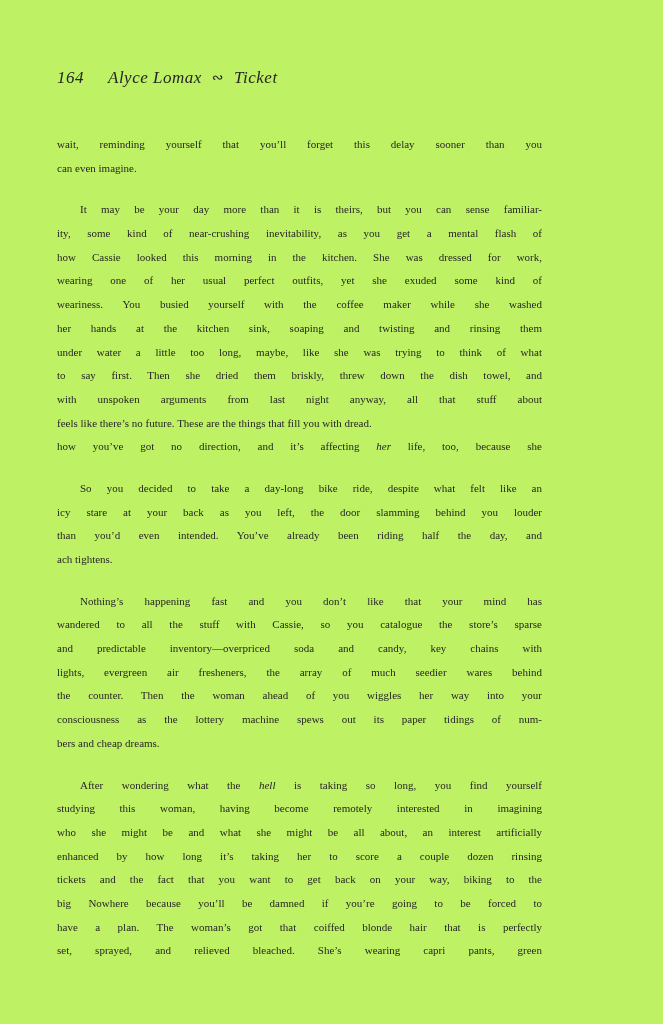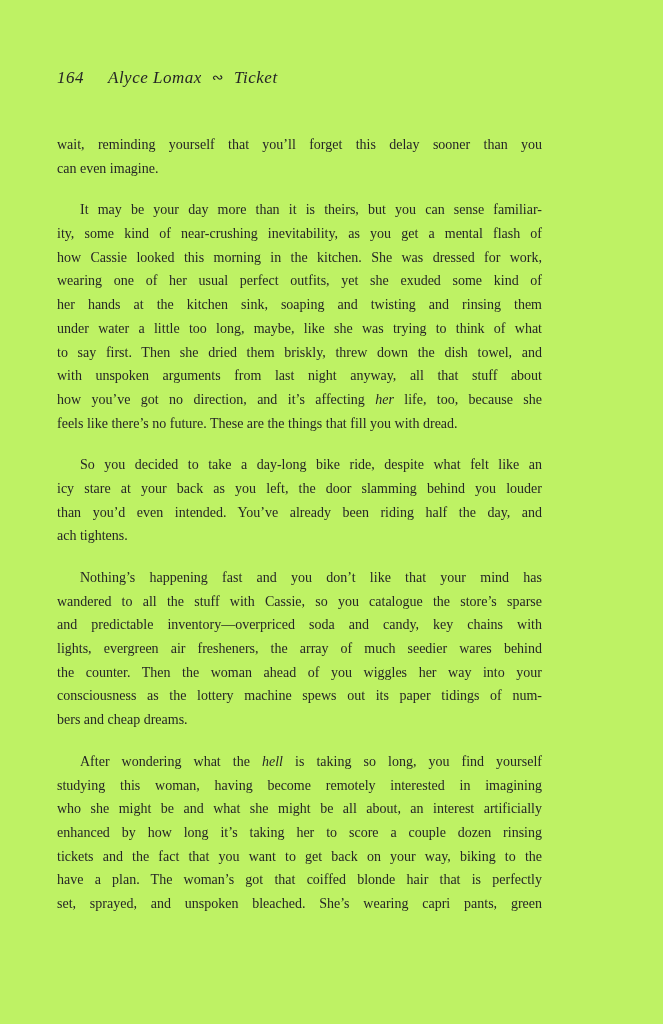--- a/index.html
+++ b/index.html
@@ -39,21 +39,21 @@
     font-style: normal;
     font-size: 14px;
     position: relative;
     top: -1px;
   }
   .text-block {
     position: absolute;
     top: 133px;
     left: 57px;
     width: 485px;
-    font-size: 14px;
+    font-size: 11px;
   }
   .paragraph {
     margin: 0;
   }
   .line {
     height: 23.7px;
     line-height: 23.7px;
     overflow: hidden;
     text-align: justify;
     text-align-last: justify;
@@ -81,26 +81,27 @@
   <div class="text-block">
       <div class="paragraph">
         <div class="line">wait, reminding yourself that you’ll forget this delay sooner than you</div>
         <div class="line line-last">can even imagine.</div>
       </div>
       <div class="paragraph">
         <div class="line line-indent">It may be your day more than it is theirs, but you can sense familiar-</div>
         <div class="line">ity, some kind of near-crushing inevitability, as you get a mental flash of</div>
         <div class="line">how Cassie looked this morning in the kitchen. She was dressed for work,</div>
         <div class="line">wearing one of her usual perfect outfits, yet she exuded some kind of</div>
+        <div class="line">weariness. You busied yourself with the coffee maker while she washed</div>
         <div class="line">her hands at the kitchen sink, soaping and twisting and rinsing them</div>
         <div class="line">under water a little too long, maybe, like she was trying to think of what</div>
         <div class="line">to say first. Then she dried them briskly, threw down the dish towel, and</div>
         <div class="line">with unspoken arguments from last night anyway, all that stuff about</div>
+        <div class="line line-last">feels like there’s no future. These are the things that fill you with dread.</div>
         <div class="line">how you’ve got no direction, and it’s affecting <i>her</i> life, too, because she</div>
-        <div class="line line-last">feels like there’s no future. These are the things that fill you with dread.</div>
       </div>
       <div class="paragraph">
         <div class="line line-indent">So you decided to take a day-long bike ride, despite what felt like an</div>
         <div class="line">icy stare at your back as you left, the door slamming behind you louder</div>
         <div class="line">than you’d even intended. You’ve already been riding half the day, and</div>
         <div class="line line-last">ach tightens.</div>
       </div>
       <div class="paragraph">
         <div class="line line-indent">Nothing’s happening fast and you don’t like that your mind has</div>
         <div class="line">wandered to all the stuff with Cassie, so you catalogue the store’s sparse</div>
@@ -109,18 +110,19 @@
         <div class="line">the counter. Then the woman ahead of you wiggles her way into your</div>
         <div class="line">consciousness as the lottery machine spews out its paper tidings of num-</div>
         <div class="line line-last">bers and cheap dreams.</div>
       </div>
       <div class="paragraph">
         <div class="line line-indent">After wondering what the <i>hell</i> is taking so long, you find yourself</div>
         <div class="line">studying this woman, having become remotely interested in imagining</div>
         <div class="line">who she might be and what she might be all about, an interest artificially</div>
         <div class="line">enhanced by how long it’s taking her to score a couple dozen rinsing</div>
         <div class="line">tickets and the fact that you want to get back on your way, biking to the</div>
+        <div class="line">big Nowhere because you’ll be damned if you’re going to be forced to</div>
         <div class="line">have a plan. The woman’s got that coiffed blonde hair that is perfectly</div>
-        <div class="line">set, sprayed, and unspoken bleached. She’s wearing capri pants, green</div>
+        <div class="line">set, sprayed, and relieved bleached. She’s wearing capri pants, green</div>
       </div>
     </div>
 
 </div>
 
 </body></html>

